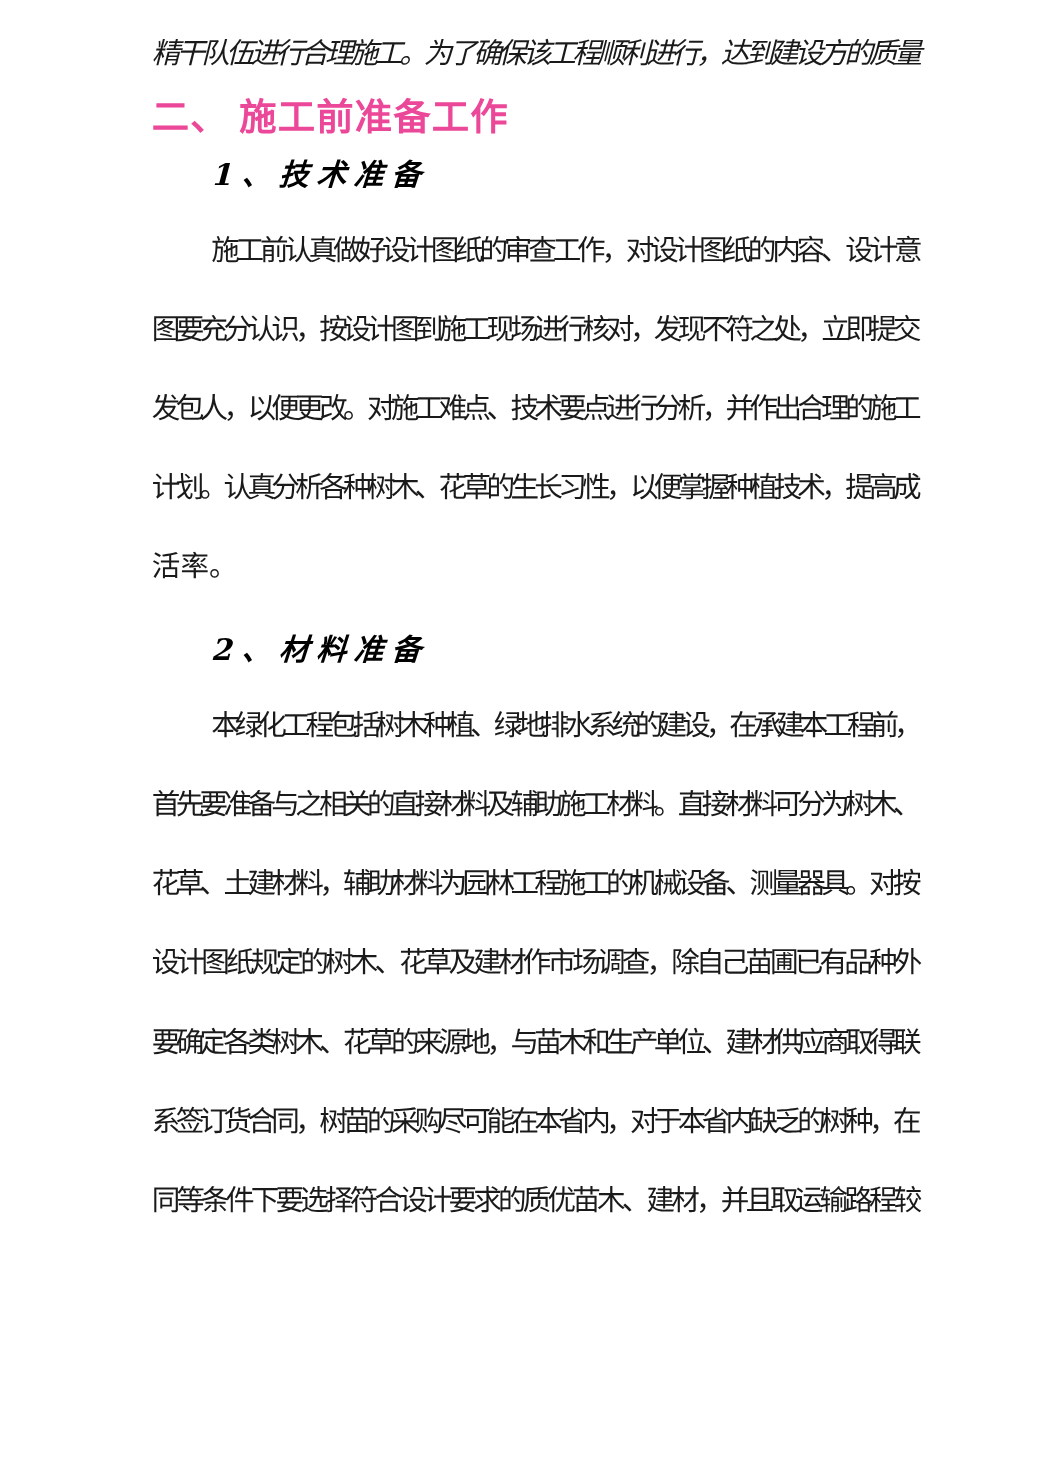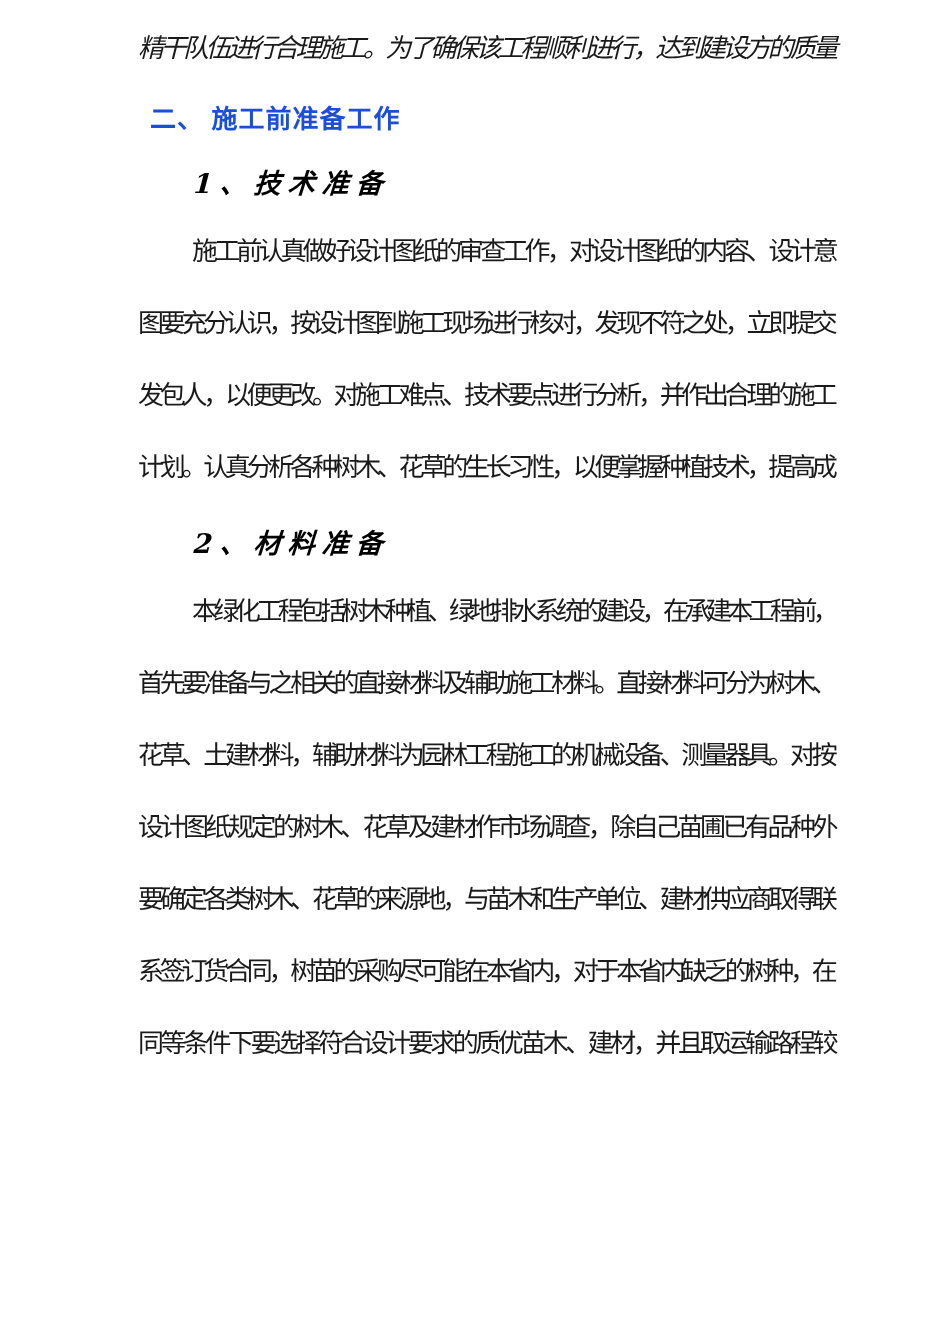--- a/index.html
+++ b/index.html
@@ -42,28 +42,28 @@
   }
   .para-cont .tline.just {
     display: flex;
     justify-content: space-between;
     white-space: normal;
   }
   .para-cont .tline.just > span { display: inline-block; font-style: italic; }
 
   
   .h-section {
-    margin: 12px;
+    margin: 0;
     padding: 0;
-    font-size: 26px;
+    font-size: 34px;
     line-height: 52px;
     font-weight: bold;
     font-family: "Liberation Serif", "DejaVu Serif", serif;
     letter-spacing: 1px;
-    color: #1d4ed8;
+    color: #ec4899;
   }
 
   
   .h-sub {
     margin: 0;
     padding: 0;
     padding-left: 56px;
     font-size: 27px;
     line-height: 52px;
     font-weight: bold;
@@ -126,20 +126,23 @@
       </div>
       <div class="bline">
         <span style="white-space: nowrap;"><span style="display: inline-block; margin-right: -4.29px;">图</span><span style="display: inline-block; margin-right: -4.29px;">要</span><span style="display: inline-block; margin-right: -4.29px;">充</span><span style="display: inline-block; margin-right: -4.29px;">分</span><span style="display: inline-block; margin-right: -4.29px;">认</span><span style="display: inline-block; margin-right: -4.29px;">识</span><span style="display: inline-block; margin-right: -4.29px;">，</span><span style="display: inline-block; margin-right: -4.29px;">按</span><span style="display: inline-block; margin-right: -4.29px;">设</span><span style="display: inline-block; margin-right: -4.29px;">计</span><span style="display: inline-block; margin-right: -4.29px;">图</span><span style="display: inline-block; margin-right: -4.29px;">到</span><span style="display: inline-block; margin-right: -4.29px;">施</span><span style="display: inline-block; margin-right: -4.29px;">工</span><span style="display: inline-block; margin-right: -4.29px;">现</span><span style="display: inline-block; margin-right: -4.29px;">场</span><span style="display: inline-block; margin-right: -4.29px;">进</span><span style="display: inline-block; margin-right: -4.29px;">行</span><span style="display: inline-block; margin-right: -4.29px;">核</span><span style="display: inline-block; margin-right: -4.29px;">对</span><span style="display: inline-block; margin-right: -4.29px;">，</span><span style="display: inline-block; margin-right: -4.29px;">发</span><span style="display: inline-block; margin-right: -4.29px;">现</span><span style="display: inline-block; margin-right: -4.29px;">不</span><span style="display: inline-block; margin-right: -4.29px;">符</span><span style="display: inline-block; margin-right: -4.29px;">之</span><span style="display: inline-block; margin-right: -4.29px;">处</span><span style="display: inline-block; margin-right: -4.29px;">，</span><span style="display: inline-block; margin-right: -4.29px;">立</span><span style="display: inline-block; margin-right: -4.29px;">即</span><span style="display: inline-block; margin-right: -4.29px;">提</span><span style="display: inline-block;">交</span></span>
       </div>
       <div class="bline">
         <span style="white-space: nowrap;"><span style="display: inline-block; margin-right: -4.29px;">发</span><span style="display: inline-block; margin-right: -4.29px;">包</span><span style="display: inline-block; margin-right: -4.29px;">人</span><span style="display: inline-block; margin-right: -4.29px;">，</span><span style="display: inline-block; margin-right: -4.29px;">以</span><span style="display: inline-block; margin-right: -4.29px;">便</span><span style="display: inline-block; margin-right: -4.29px;">更</span><span style="display: inline-block; margin-right: -4.29px;">改</span><span style="display: inline-block; margin-right: -4.29px;">。</span><span style="display: inline-block; margin-right: -4.29px;">对</span><span style="display: inline-block; margin-right: -4.29px;">施</span><span style="display: inline-block; margin-right: -4.29px;">工</span><span style="display: inline-block; margin-right: -4.29px;">难</span><span style="display: inline-block; margin-right: -4.29px;">点</span><span style="display: inline-block; margin-right: -4.29px;">、</span><span style="display: inline-block; margin-right: -4.29px;">技</span><span style="display: inline-block; margin-right: -4.29px;">术</span><span style="display: inline-block; margin-right: -4.29px;">要</span><span style="display: inline-block; margin-right: -4.29px;">点</span><span style="display: inline-block; margin-right: -4.29px;">进</span><span style="display: inline-block; margin-right: -4.29px;">行</span><span style="display: inline-block; margin-right: -4.29px;">分</span><span style="display: inline-block; margin-right: -4.29px;">析</span><span style="display: inline-block; margin-right: -4.29px;">，</span><span style="display: inline-block; margin-right: -4.29px;">并</span><span style="display: inline-block; margin-right: -4.29px;">作</span><span style="display: inline-block; margin-right: -4.29px;">出</span><span style="display: inline-block; margin-right: -4.29px;">合</span><span style="display: inline-block; margin-right: -4.29px;">理</span><span style="display: inline-block; margin-right: -4.29px;">的</span><span style="display: inline-block; margin-right: -4.29px;">施</span><span style="display: inline-block;">工</span></span>
       </div>
       <div class="bline">
         <span style="white-space: nowrap;"><span style="display: inline-block; margin-right: -4.29px;">计</span><span style="display: inline-block; margin-right: -4.29px;">划</span><span style="display: inline-block; margin-right: -4.29px;">。</span><span style="display: inline-block; margin-right: -4.29px;">认</span><span style="display: inline-block; margin-right: -4.29px;">真</span><span style="display: inline-block; margin-right: -4.29px;">分</span><span style="display: inline-block; margin-right: -4.29px;">析</span><span style="display: inline-block; margin-right: -4.29px;">各</span><span style="display: inline-block; margin-right: -4.29px;">种</span><span style="display: inline-block; margin-right: -4.29px;">树</span><span style="display: inline-block; margin-right: -4.29px;">木</span><span style="display: inline-block; margin-right: -4.29px;">、</span><span style="display: inline-block; margin-right: -4.29px;">花</span><span style="display: inline-block; margin-right: -4.29px;">草</span><span style="display: inline-block; margin-right: -4.29px;">的</span><span style="display: inline-block; margin-right: -4.29px;">生</span><span style="display: inline-block; margin-right: -4.29px;">长</span><span style="display: inline-block; margin-right: -4.29px;">习</span><span style="display: inline-block; margin-right: -4.29px;">性</span><span style="display: inline-block; margin-right: -4.29px;">，</span><span style="display: inline-block; margin-right: -4.29px;">以</span><span style="display: inline-block; margin-right: -4.29px;">便</span><span style="display: inline-block; margin-right: -4.29px;">掌</span><span style="display: inline-block; margin-right: -4.29px;">握</span><span style="display: inline-block; margin-right: -4.29px;">种</span><span style="display: inline-block; margin-right: -4.29px;">植</span><span style="display: inline-block; margin-right: -4.29px;">技</span><span style="display: inline-block; margin-right: -4.29px;">术</span><span style="display: inline-block; margin-right: -4.29px;">，</span><span style="display: inline-block; margin-right: -4.29px;">提</span><span style="display: inline-block; margin-right: -4.29px;">高</span><span style="display: inline-block;">成</span></span>
       </div>
+      <div class="bline last">
+        <span>活率。</span>
+      </div>
     </div>
 
     <div class="spacer-s"></div>
 
     <h3 class="h-sub">2、材料准备</h3>
 
     <div class="spacer-xs"></div>
 
     <div class="para-body">
       <div class="bline indent">

